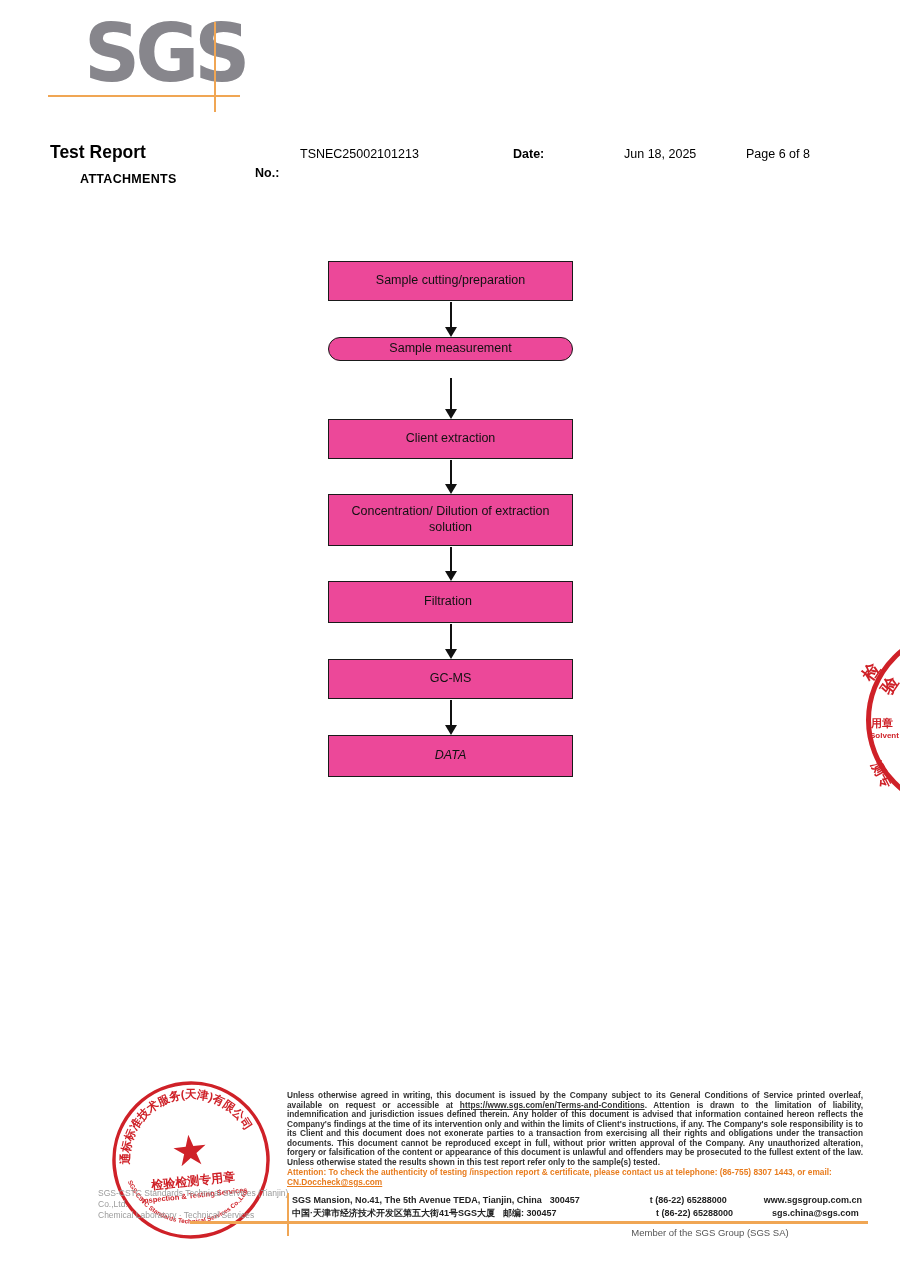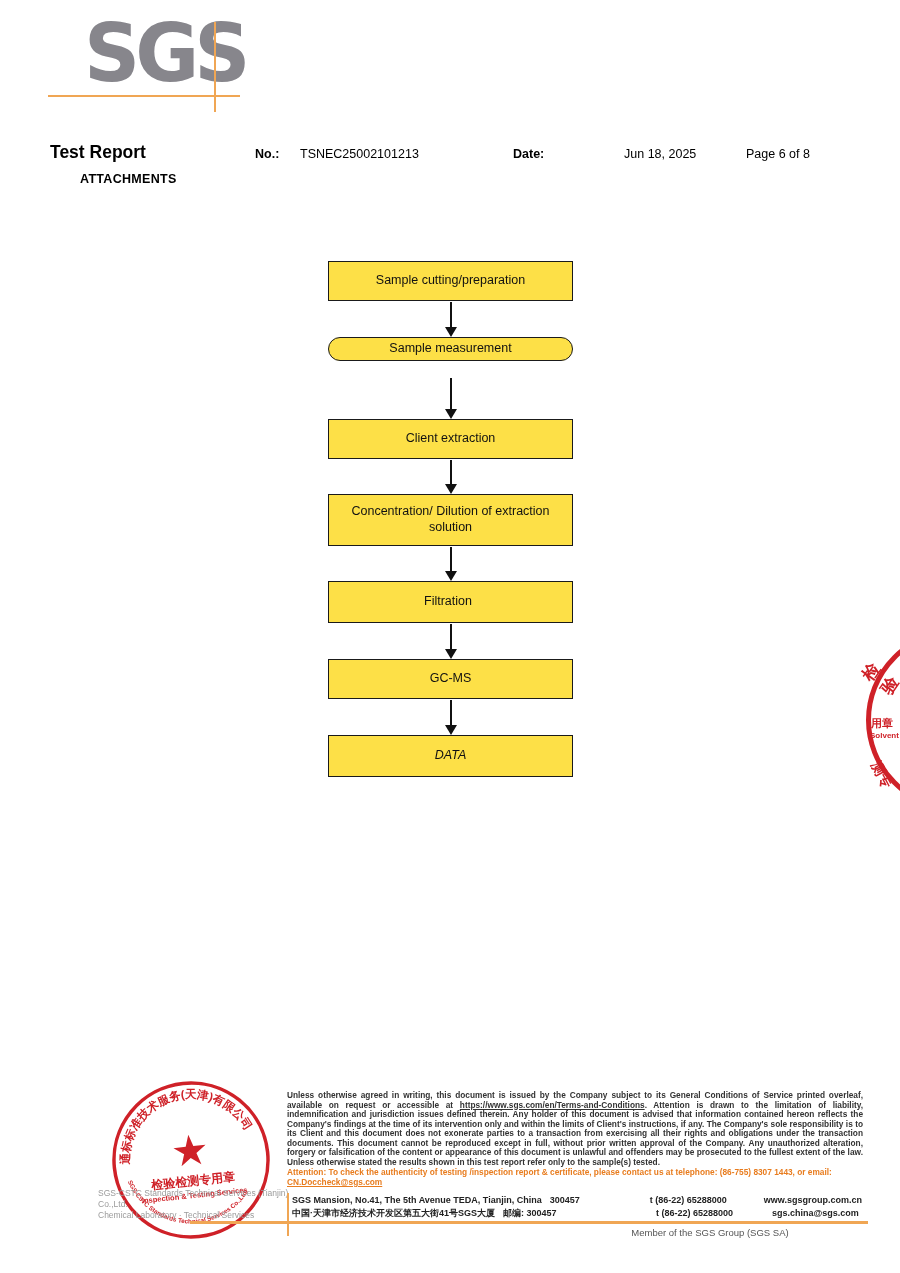--- a/index.html
+++ b/index.html
@@ -16,29 +16,29 @@
     letter-spacing:-5px; line-height:1.05; transform:scaleY(1.02);
   }
   .crop-h { position:absolute; left:48px; top:95px; width:192px; height:2px; background:#f0a654; }
   .crop-v { position:absolute; left:214px; top:22px; width:2px; height:90px; background:#f0a654; }
 
   
   .report-title { position:absolute; left:50px; top:142px; font-size:17.5px; font-weight:bold; color:#000; }
   .attachments  { position:absolute; left:80px; top:172px; font-size:12.5px; font-weight:bold; color:#000; letter-spacing:0.3px; }
   .hdr { position:absolute; top:147px; font-size:12.5px; color:#000; }
   .hdr.b { font-weight:bold; }
-  .no-label   { left:255px; }  .no-value   { left:300px; }
+  .no-label   { left:255px;margin-top:19px; }  .no-value   { left:300px; }
   .date-label { left:513px; }  .date-value { left:592px;margin-left:32px; }
   .page-ind   { left:746px; }
 
   
   .fc-title { position:absolute; left:0; top:210px; width:900px; text-align:center;
               font-size:13.5px; font-weight:bold; color:#000; }
   .fbox {
-    position:absolute; left:328px; width:245px; border:1px solid #1a1a1a; background:#fde047;
+    position:absolute; left:328px; width:245px; border:1px solid #1a1a1a; background:#ec4899;
     display:flex; align-items:center; justify-content:center; text-align:center;
     font-size:12.5px; color:#111; padding:0 18px; line-height:1.25;
   }
   .aline { position:absolute; left:450px; width:1.5px; background:#111; }
   .ahead { position:absolute; left:445px; width:0; height:0;
            border-left:6px solid transparent; border-right:6px solid transparent;
            border-top:10px solid #111; }
 
   
   .rstamp { position:absolute; left:866px; top:629px; width:182px; height:182px;

